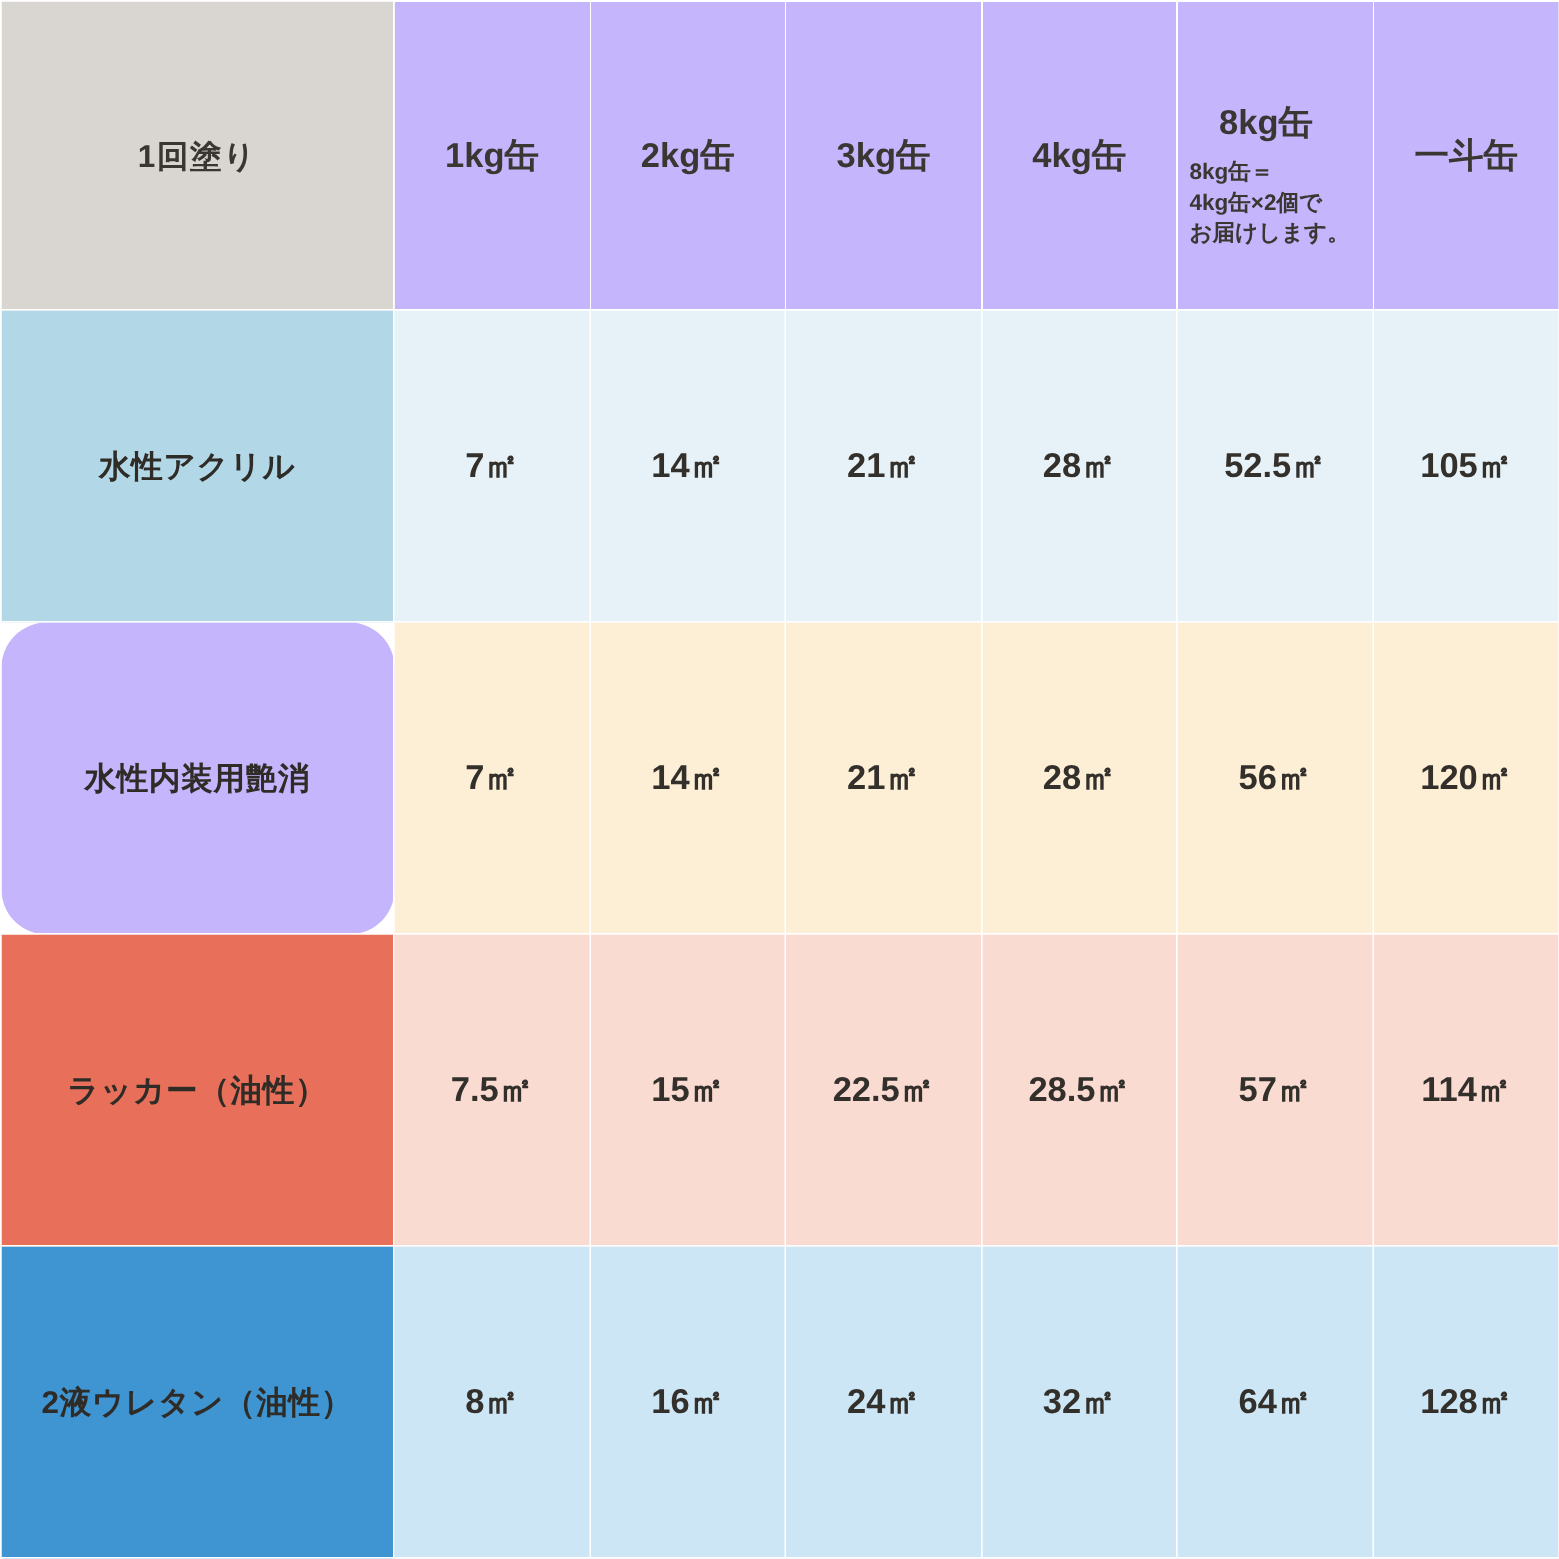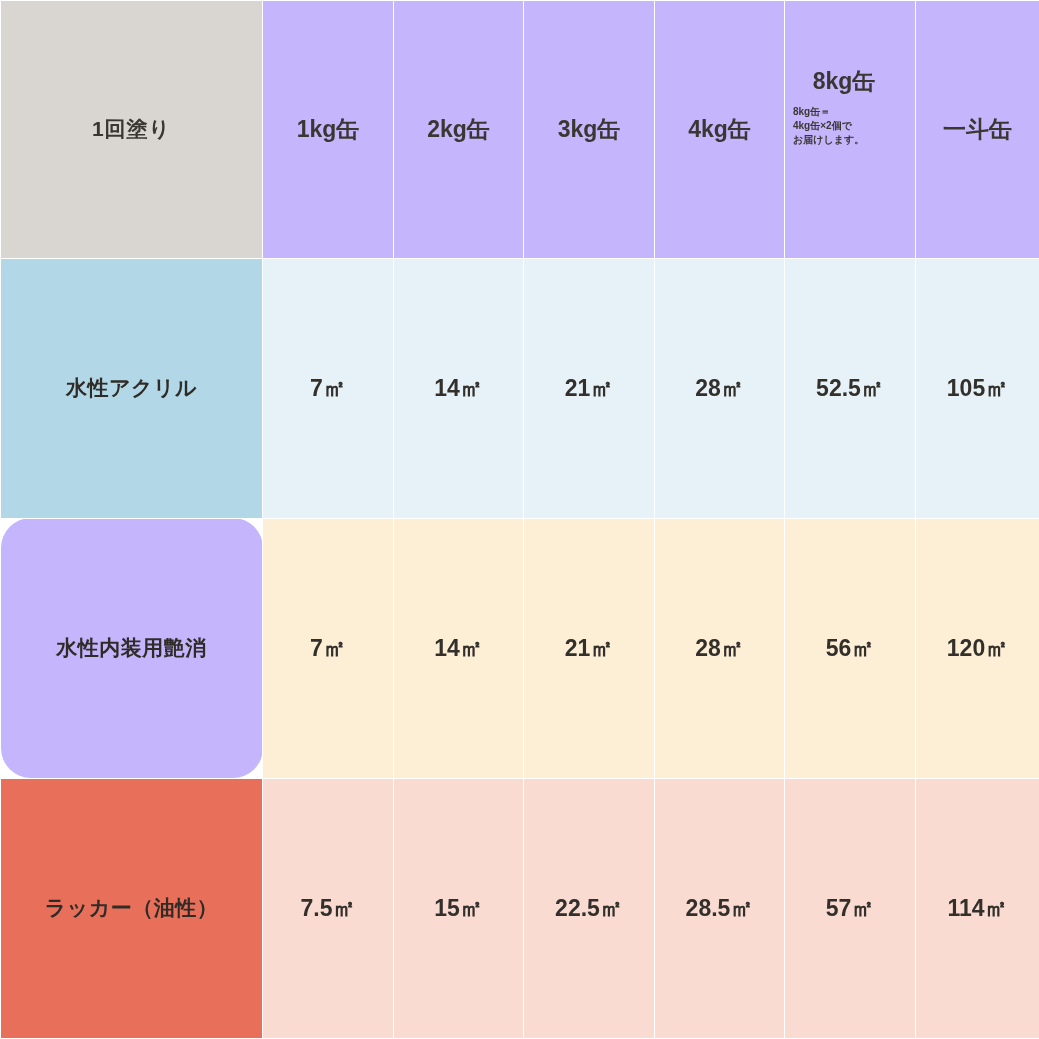--- a/index.html
+++ b/index.html
@@ -66,21 +66,21 @@
     top: 68px;
     left: 0;
     right: 12px;
     text-align: center;
   }
   td.col-head .head-note {
     position: absolute;
     left: 8px;
     right: 4px;
     top: 104px;
-    font-size: 10px;
+    font-size: 15px;
     font-weight: bold;
     line-height: 1.38;
     text-align: left;
     color: #3a3733;
     letter-spacing: 0px;
   }
 
   
   tr.data-row { height: 173.4px; }
   td.row-head {
@@ -171,15 +171,24 @@
       <tr class="data-row">
         <td class="row-head head-lac">ラッカー（油性）</td>
         <td class="cell cell-lac">7.5㎡</td>
         <td class="cell cell-lac">15㎡</td>
         <td class="cell cell-lac">22.5㎡</td>
         <td class="cell cell-lac">28.5㎡</td>
         <td class="cell cell-lac">57㎡</td>
         <td class="cell cell-lac">114㎡</td>
       </tr>
 
+      <tr class="data-row">
+        <td class="row-head head-ure">2液ウレタン（油性）</td>
+        <td class="cell cell-ure">8㎡</td>
+        <td class="cell cell-ure">16㎡</td>
+        <td class="cell cell-ure">24㎡</td>
+        <td class="cell cell-ure">32㎡</td>
+        <td class="cell cell-ure">64㎡</td>
+        <td class="cell cell-ure">128㎡</td>
+      </tr>
     </tbody>
   </table>
 </div>
 
 </body></html>

